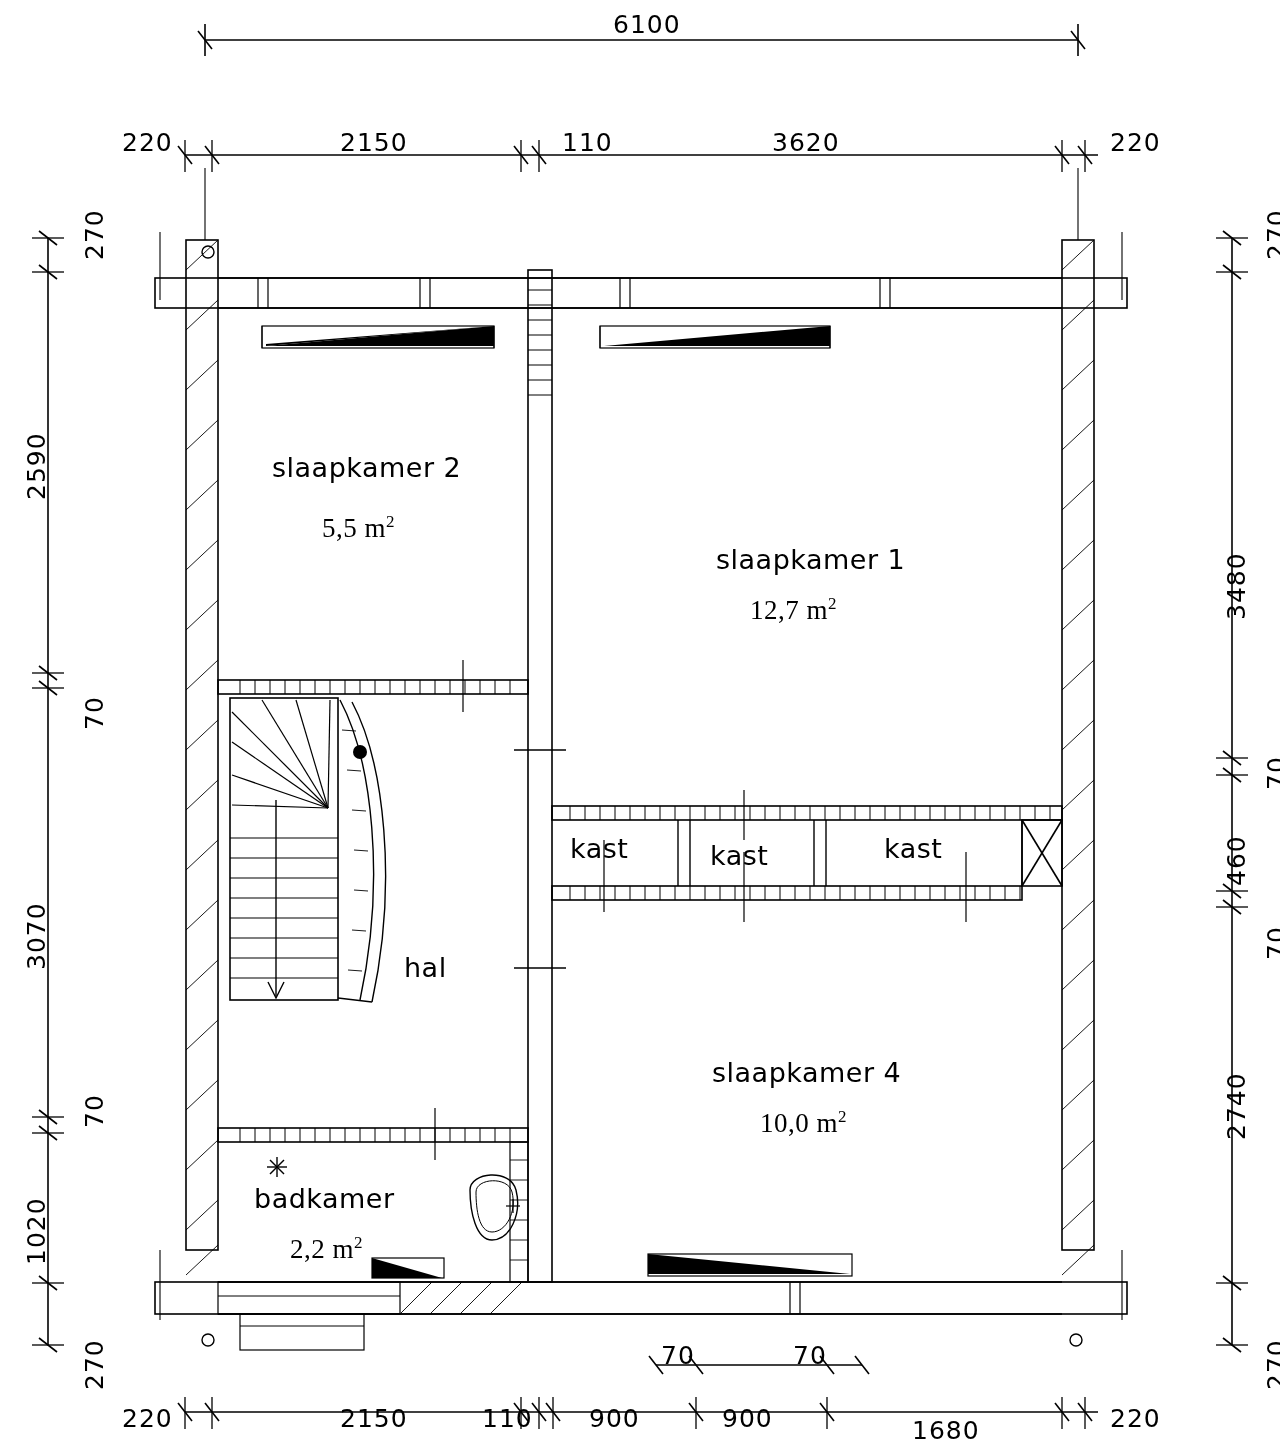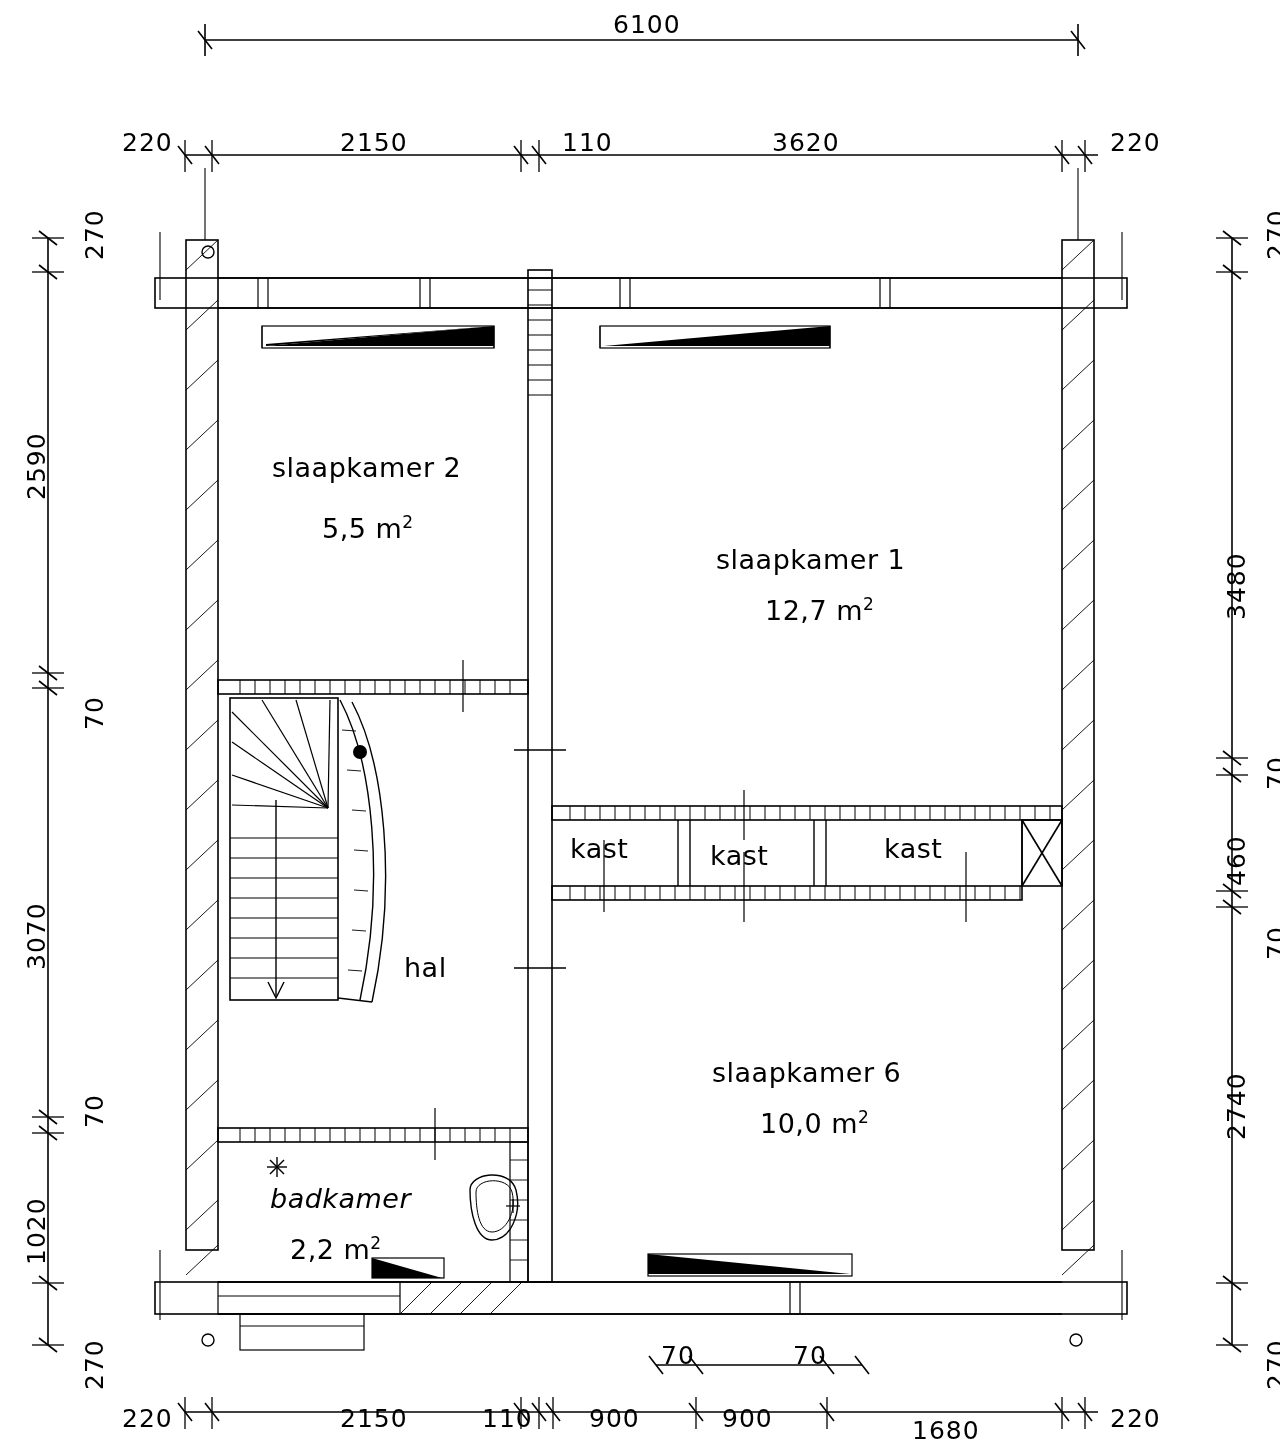--- a/index.html
+++ b/index.html
@@ -2,21 +2,21 @@
 <html><head>
 <meta charset="utf-8">
 <style>
   html,body{margin:0;padding:0;background:#ffffff;}
   body{width:1280px;height:1456px;font-family:"DejaVu Sans",sans-serif;color:#000;}
   #stage{position:relative;width:1280px;height:1456px;overflow:hidden;}
   .lbl{position:absolute;white-space:nowrap;font-family:"DejaVu Sans",sans-serif;}
   .dim{font-size:25px;letter-spacing:1px;}
   .rot{transform-origin:0 0;transform:rotate(-90deg);}
   .room{font-size:27px;letter-spacing:0.5px;text-align:center;}
-  .area{font-size:27px;letter-spacing:0.5px;text-align:right;}
+  .area{font-size:27px;letter-spacing:0.5px;text-align:right;font-family:Liberation Serif, serif;}
   .sup{font-size:17px;vertical-align:super;}
   svg{position:absolute;left:0;top:0;}
 </style>
 </head>
 <body>
 
 <div id="stage">
 
   <svg width="1280" height="1456">
     <g stroke="#000" fill="none" stroke-width="1.6">
@@ -501,27 +501,27 @@
   <div class="lbl dim rot" style="left:1262px;top:790px;">70</div>
   <div class="lbl dim rot" style="left:1222px;top:886px;">460</div>
   <div class="lbl dim rot" style="left:1262px;top:960px;">70</div>
   <div class="lbl dim rot" style="left:1222px;top:1140px;">2740</div>
   <div class="lbl dim rot" style="left:1262px;top:1390px;">270</div>
 
   <div class="lbl room" style="left:272px;top:452px;">slaapkamer 2</div>
   <div class="lbl area" style="left:322px;top:512px;"><span>5,5 m</span><span class="sup">2</span></div>
 
   <div class="lbl room" style="left:716px;top:544px;">slaapkamer 1</div>
-  <div class="lbl area" style="left:750px;top:594px;margin-left:15px;"><span>12,7 m</span><span class="sup">2</span></div>
-
-  <div class="lbl room" style="left:712px;top:1057px;">slaapkamer 6</div>
+  <div class="lbl area" style="left:750px;top:594px;"><span>12,7 m</span><span class="sup">2</span></div>
+
+  <div class="lbl room" style="left:712px;top:1057px;">slaapkamer 4</div>
   <div class="lbl area" style="left:760px;top:1107px;"><span>10,0 m</span><span class="sup">2</span></div>
 
   <div class="lbl room" style="left:404px;top:952px;">hal</div>
 
-  <div class="lbl room" style="left:270px;top:1183px;font-style:italic;">badkamer</div>
+  <div class="lbl room" style="left:254px;top:1183px;">badkamer</div>
   <div class="lbl area" style="left:290px;top:1233px;"><span>2,2 m</span><span class="sup">2</span></div>
 
   <div class="lbl room" style="left:570px;top:833px;">kast</div>
   <div class="lbl room" style="left:710px;top:840px;">kast</div>
   <div class="lbl room" style="left:884px;top:833px;">kast</div>
 
 </div>
 
 </body></html>

